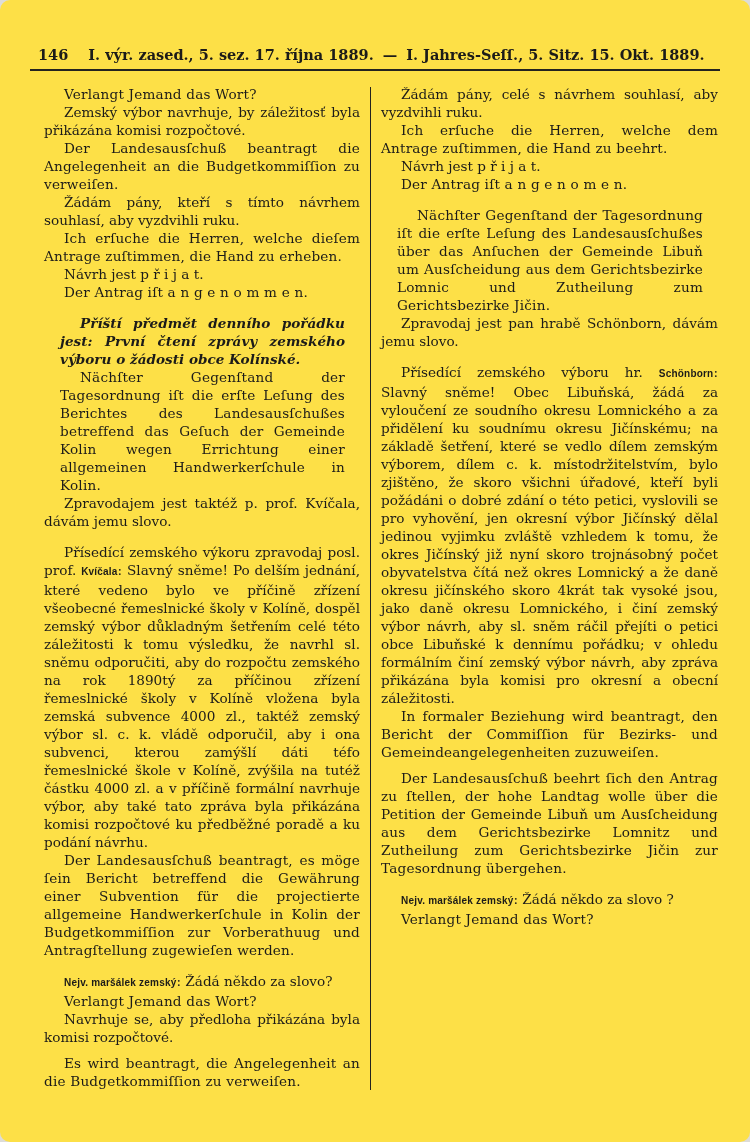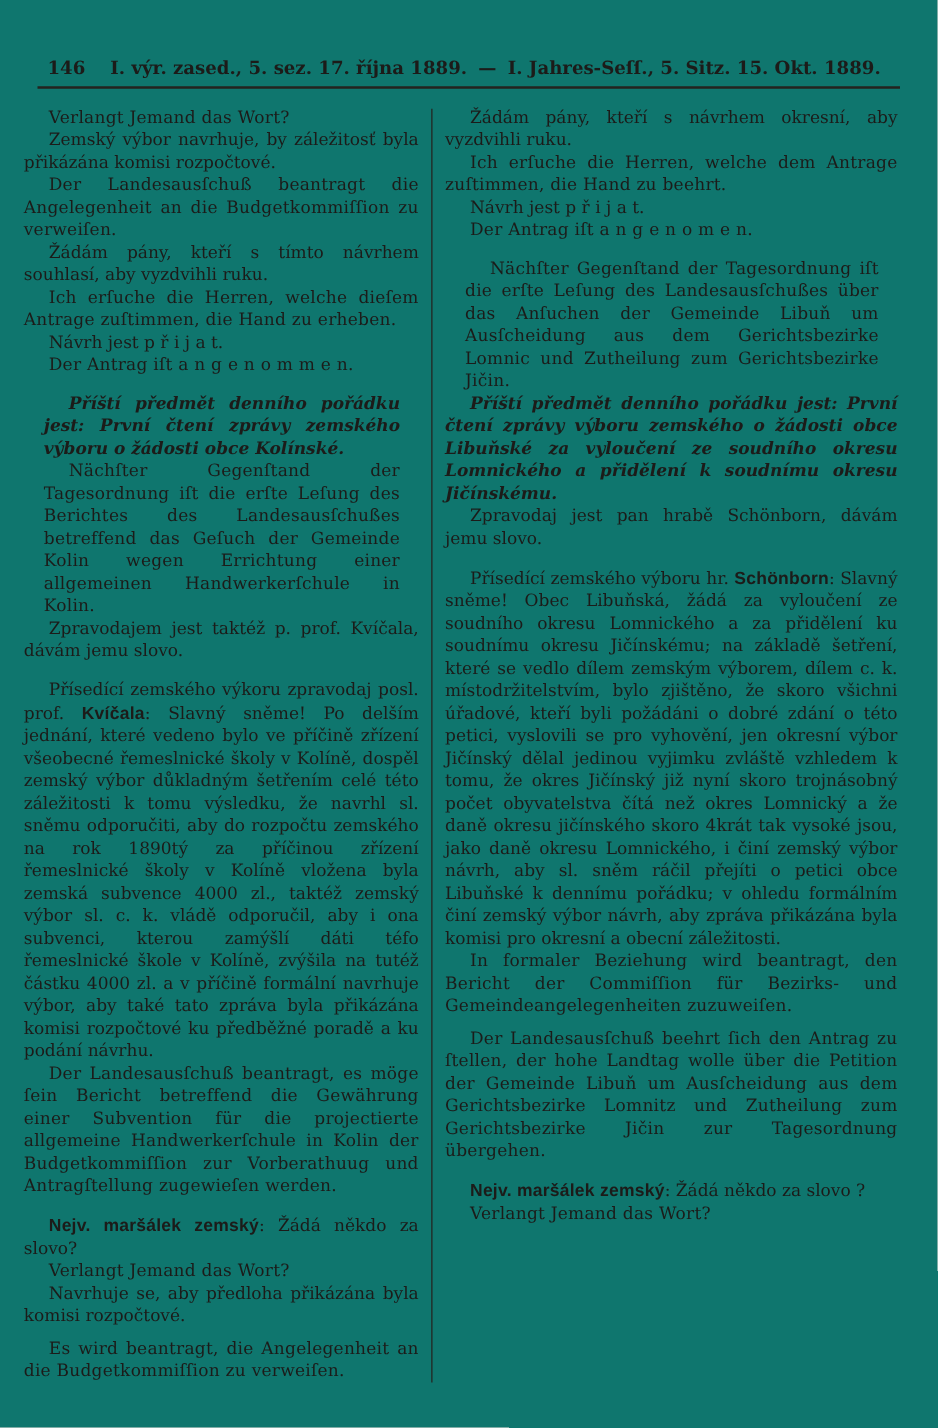--- a/index.html
+++ b/index.html
@@ -1,42 +1,43 @@
 <!DOCTYPE html>
 <html><head>
 <meta charset="utf-8">
 <style>
   html,body{margin:0;padding:0;background:#dddcd8;}
   .page{
     position:relative;
     width:750px;height:1142px;
     margin:0 auto;
-    background:#0f766e;
+    background:#fde047;
     color:#1c1b19;
     font-family:"DejaVu Serif", serif;
     box-sizing:border-box;
     overflow:hidden;
+    border-radius:10px;
   }
   .page-header{
     display:flex;
     align-items:baseline;
     padding:46px 36px 0 38px;
     font-size:14.5px;
     font-weight:700;
     white-space:nowrap;
   }
   .page-header .pgnum{margin-right:20px;}
   .page-header .dash{margin:0 9px;}
   .header-rule{
     height:2px;background:#24231f;
     margin:6px 30px 0 30px;
   }
   .columns{
     display:flex;
-    margin:14px 32px 0 19px;
+    margin:14px 32px 0 44px;
   }
   .col{min-width:0;}
   .col-left{flex:0 0 316px;}
   .col-right{flex:1;}
   .divider{
     flex:0 0 1px;
     background:#24231f;
     margin:2px 10px 0 10px;
   }
   .col p{
@@ -47,21 +48,21 @@
     text-indent:20px;
   }
   .col p.de{letter-spacing:0.2px;}
   .col p.heading{font-weight:700;font-style:italic;}
   .col p.inset{padding:0 15px 0 16px;}
   .col p.gap{margin-top:13px;}
   .col p.gap-sm{margin-top:8px;}
   .lead{
     font-family:"Liberation Sans", sans-serif;
     font-weight:700;
-    font-size:14px;
+    font-size:10px;
     letter-spacing:0.2px;
   }
 </style>
 </head>
 <body>
 
 <div class="page">
 
   <header class="page-header">
     <span class="pgnum">146</span>
@@ -86,26 +87,25 @@
         <p class="cz"><span>Zpravodajem jest taktéž p. prof. Kvíčala, dávám jemu slovo.</span></p>
         <p class="cz gap"><span>Přísedící zemského výkoru zpravodaj posl. prof. </span><span class="lead">Kvíčala</span><span>: Slavný sněme! Po delším jednání, které vedeno bylo ve příčině zřízení všeobecné řemeslnické školy v Kolíně, dospěl zemský výbor důkladným šetřením celé této záležitosti k tomu výsledku, že navrhl sl. sněmu odporučiti, aby do rozpočtu zemského na rok 1890tý za příčinou zřízení řemeslnické školy v Kolíně vložena byla zemská subvence 4000 zl., taktéž zemský výbor sl. c. k. vládě odporučil, aby i ona subvenci, kterou zamýšlí dáti téfo řemeslnické škole v Kolíně, zvýšila na tutéž částku 4000 zl. a v příčině formální navrhuje výbor, aby také tato zpráva byla přikázána komisi rozpočtové ku předběžné poradě a ku podání návrhu.</span></p>
         <p class="de"><span>Der Landesausſchuß beantragt, es möge ſein Bericht betreffend die Gewährung einer Subvention für die projectierte allgemeine Handwerkerſchule in Kolin der Budgetkommiſſion zur Vorberathuug und Antragſtellung zugewieſen werden.</span></p>
         <p class="cz gap"><span class="lead">Nejv. maršálek zemský</span><span>: Žádá někdo za slovo?</span></p>
         <p class="de"><span>Verlangt Jemand das Wort?</span></p>
         <p class="cz"><span>Navrhuje se, aby předloha přikázána byla komisi rozpočtové.</span></p>
         <p class="de gap-sm"><span>Es wird beantragt, die Angelegenheit an die Budgetkommiſſion zu verweiſen.</span></p>
       </section>
     <div class="divider"></div>
     <section class="col col-right" id="col-right">
-        <p class="cz"><span>Žádám pány, kteří s návrhem okresní, aby vyzdvihli ruku.</span></p>
+        <p class="cz"><span>Žádám pány, celé s návrhem souhlasí, aby vyzdvihli ruku.</span></p>
         <p class="de"><span>Ich erſuche die Herren, welche dem Antrage zuſtimmen, die Hand zu beehrt.</span></p>
         <p class="cz"><span>Návrh jest p ř i j a t.</span></p>
         <p class="de"><span>Der Antrag iſt a n g e n o m e n.</span></p>
         <p class="de gap inset"><span>Nächſter Gegenſtand der Tagesordnung iſt die erſte Leſung des Landesausſchußes über das Anſuchen der Gemeinde Libuň um Ausſcheidung aus dem Gerichtsbezirke Lomnic und Zutheilung zum Gerichtsbezirke Jičin.</span></p>
-        <p class="heading"><span>Příští předmět denního pořádku jest: První čtení zprávy výboru zemského o žádosti obce Libuňské za vyloučení ze soudního okresu Lomnického a přidělení k soudnímu okresu Jičínskému.</span></p>
         <p class="cz"><span>Zpravodaj jest pan hrabě Schönborn, dávám jemu slovo.</span></p>
         <p class="cz gap"><span>Přísedící zemského výboru hr. </span><span class="lead">Schönborn</span><span>: Slavný sněme! Obec Libuňská, žádá za vyloučení ze soudního okresu Lomnického a za přidělení ku soudnímu okresu Jičínskému; na základě šetření, které se vedlo dílem zemským výborem, dílem c. k. místodržitelstvím, bylo zjištěno, že skoro všichni úřadové, kteří byli požádáni o dobré zdání o této petici, vyslovili se pro vyhovění, jen okresní výbor Jičínský dělal jedinou vyjimku zvláště vzhledem k tomu, že okres Jičínský již nyní skoro trojnásobný počet obyvatelstva čítá než okres Lomnický a že daně okresu jičínského skoro 4krát tak vysoké jsou, jako daně okresu Lomnického, i činí zemský výbor návrh, aby sl. sněm ráčil přejíti o petici obce Libuňské k dennímu pořádku; v ohledu formálním činí zemský výbor návrh, aby zpráva přikázána byla komisi pro okresní a obecní záležitosti.</span></p>
         <p class="de"><span>In formaler Beziehung wird beantragt, den Bericht der Commiſſion für Bezirks- und Gemeindeangelegenheiten zuzuweiſen.</span></p>
         <p class="de gap-sm"><span>Der Landesausſchuß beehrt ſich den Antrag zu ſtellen, der hohe Landtag wolle über die Petition der Gemeinde Libuň um Ausſcheidung aus dem Gerichtsbezirke Lomnitz und Zutheilung zum Gerichtsbezirke Jičin zur Tagesordnung übergehen.</span></p>
         <p class="cz gap"><span class="lead">Nejv. maršálek zemský</span><span>: Žádá někdo za slovo ?</span></p>
         <p class="de"><span>Verlangt Jemand das Wort?</span></p>
       </section>
   </main>
 
 </div>

